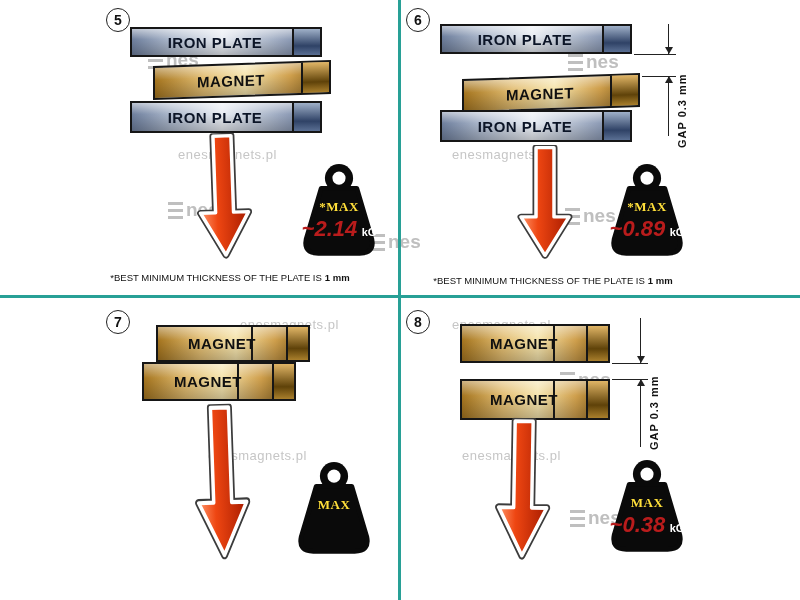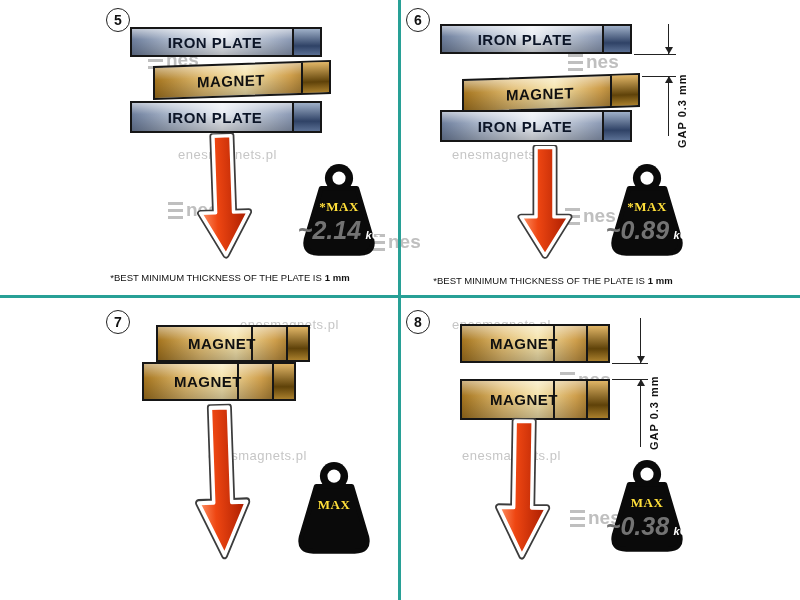--- a/index.html
+++ b/index.html
@@ -34,22 +34,22 @@
   
   .arrow{position:absolute;width:60px;z-index:5;}
   .arrow svg{width:100%;height:100%;display:block;}
 
   
   .weight{position:absolute;width:94px;height:102px;z-index:7;}
   .weight svg{width:100%;height:100%;display:block;}
   .weight-text{position:absolute;left:0;right:0;top:40px;text-align:center;z-index:2;line-height:1.1;}
   .w-max{font-size:13px;font-weight:bold;color:#ffdf3a;letter-spacing:.5px;font-family:Liberation Serif, serif;}
   .w-line{margin-top:3px;white-space:nowrap;}
-  .w-val{font-size:25px;font-weight:bold;font-style:italic;color:#737373;}
-  .w-unit{font-size:11px;font-weight:bold;color:#fff;font-style:italic;}
+  .w-val{font-size:22px;font-weight:bold;font-style:italic;color:#b91c1c;}
+  .w-unit{font-size:11px;font-weight:bold;color:#fff;}
 
   
   .caption{position:absolute;font-size:9.5px;color:#111;text-align:center;z-index:5;font-weight:500;white-space:nowrap;}
   .cb{font-weight:800;margin-left:3px;}
 
   
   .dimseg{position:absolute;width:1px;background:#222;z-index:5;}
   .dimext{position:absolute;height:1px;background:#222;z-index:5;}
   .dimarr{position:absolute;width:0;height:0;z-index:5;}
   .arr-down{border-left:4px solid transparent;border-right:4px solid transparent;border-top:7px solid #222;}

